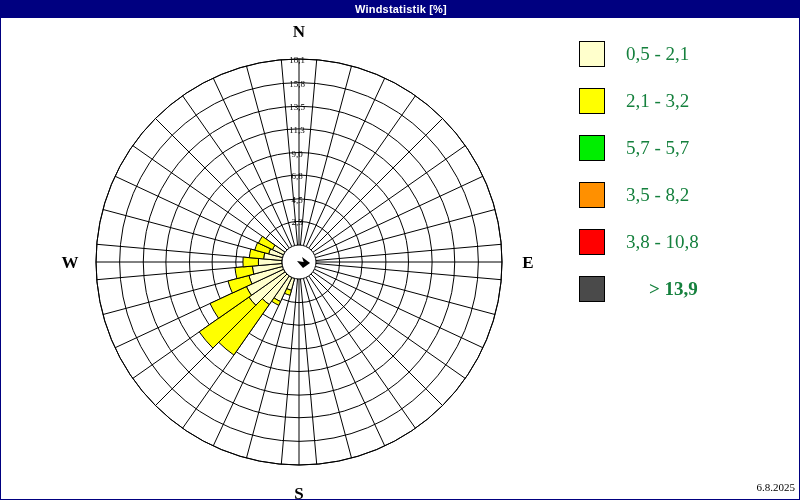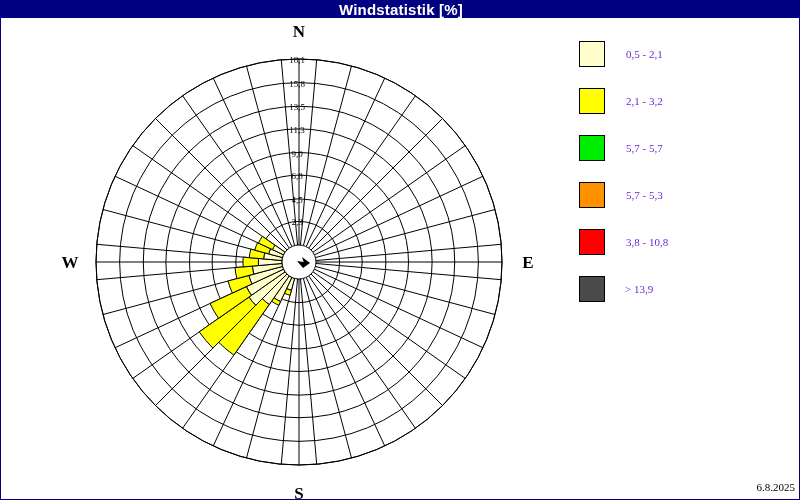--- a/index.html
+++ b/index.html
@@ -22,21 +22,21 @@
   }
   
   #titlebar {
     position: absolute;
     left: 0; top: 0;
     width: 800px;
     height: 17px;
     background: #000080;
     color: #ffffff;
     font-family: "Liberation Sans", "DejaVu Sans", sans-serif;
-    font-size: 15px;
+    font-size: 11px;
     font-weight: bold;
     line-height: 17px;
     text-align: center;
     letter-spacing: 0.2px;
     user-select: none;
   }
   
   #plot {
     position: absolute;
     left: 0;
@@ -61,25 +61,25 @@
   .legend-swatch {
     width: 26px;
     height: 26px;
     border: 1px solid #000000;
     box-sizing: border-box;
     flex: 0 0 auto;
   }
   .legend-label {
     margin-left: 21px;
     font-family: "Liberation Serif", "DejaVu Serif", serif;
-    font-size: 11px;
-    color: #6d28d9;
+    font-size: 19px;
+    color: #15803d;
     white-space: nowrap;
   }
-  .legend-label.gt { margin-left: 20px; }
+  .legend-label.gt { margin-left: 44px; font-weight: bold; }
   
   #datestamp {
     position: absolute;
     right: 4px;
     bottom: 6px;
     font-family: "Liberation Serif", "DejaVu Serif", serif;
     font-size: 11px;
     color: #000000;
   }
   
@@ -213,21 +213,21 @@
     <div class="legend-row">
       <span class="legend-swatch" style="background: rgb(255, 255, 0);"></span>
       <span class="legend-label">2,1 - 3,2</span>
     </div>
     <div class="legend-row">
       <span class="legend-swatch" style="background: rgb(0, 238, 0);"></span>
       <span class="legend-label">5,7 - 5,7</span>
     </div>
     <div class="legend-row">
       <span class="legend-swatch" style="background: rgb(255, 144, 0);"></span>
-      <span class="legend-label">5,7 - 5,3</span>
+      <span class="legend-label">3,5 - 8,2</span>
     </div>
     <div class="legend-row">
       <span class="legend-swatch" style="background: rgb(255, 0, 0);"></span>
       <span class="legend-label">3,8 - 10,8</span>
     </div>
     <div class="legend-row">
       <span class="legend-swatch" style="background: rgb(74, 74, 74);"></span>
       <span class="legend-label gt">&gt; 13,9</span>
     </div>
   </div>

